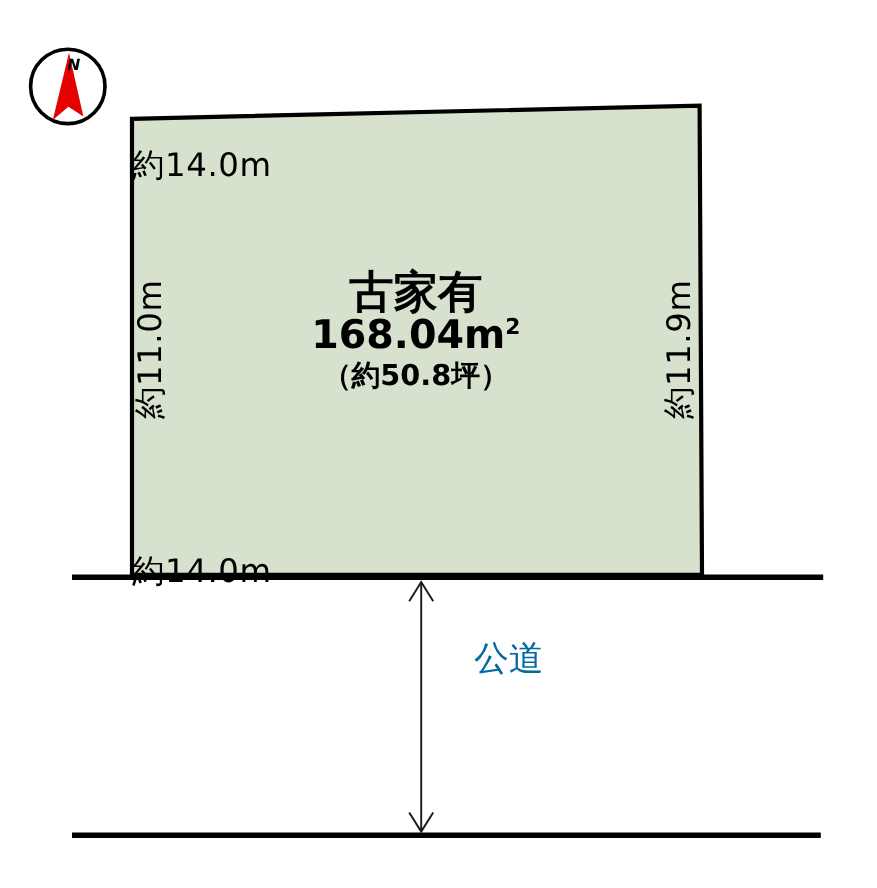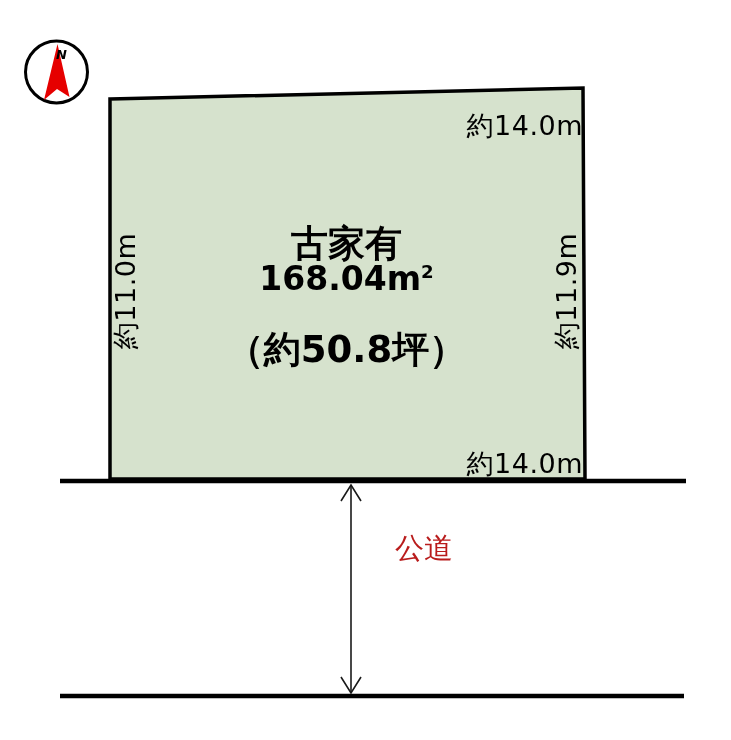--- a/index.html
+++ b/index.html
@@ -25,53 +25,54 @@
     white-space: nowrap;
   }
   .dim {
     font-size: 27px;
     font-weight: 500;
     letter-spacing: 0.5px;
   }
   .dim-h {
     width: 473px;
     left: 110px;
-    text-align: right;
+    text-align: left;
+    margin-top: 12px;
   }
   .dim-v {
     width: 160px;
     height: 30px;
     line-height: 30px;
     text-align: center;
     transform: rotate(-90deg);
   }
   #center-block {
     position: absolute;
     left: 110px;
     top: 225px;
     width: 473px;
     text-align: center;
     color: #000;
     font-weight: bold;
   }
   #center-block .line1 { font-size: 37px; line-height: 37px; }
   #center-block .line2 { font-size: 33px; line-height: 34px; }
-  #center-block .line3 { font-size: 37px; line-height: 35px; margin-top: 36px; }
+  #center-block .line3 { font-size: 24px; line-height: 35px; }
   #center-block sup {
     font-size: 0.55em;
     vertical-align: super;
     line-height: 0;
   }
   #road-label {
     position: absolute;
     left: 334px;
     top: 530px;
     width: 180px;
     text-align: center;
-    color: #b91c1c;
+    color: #0369a1;
     font-size: 29px;
     font-weight: 500;
     line-height: 37px;
   }
   #north-label {
     position: absolute;
     left: 56px;
     top: 47px;
     font-size: 13px;
     font-style: italic;

